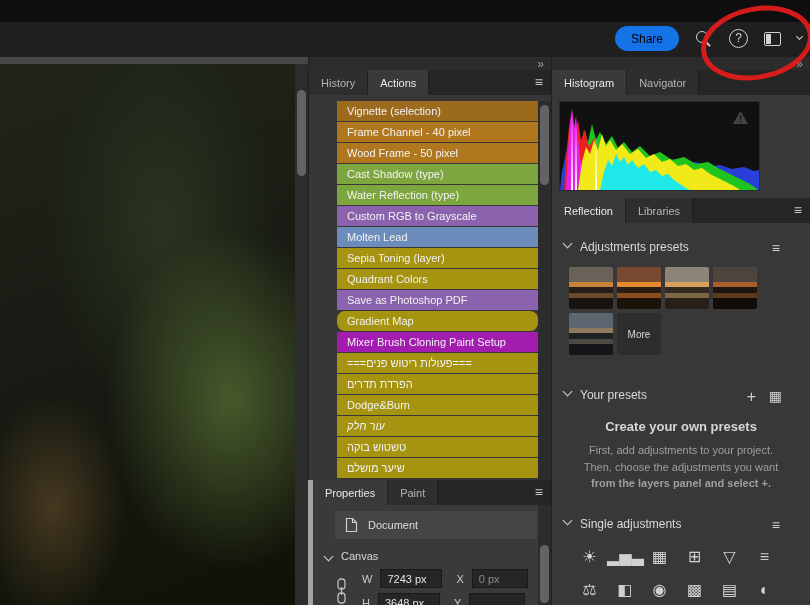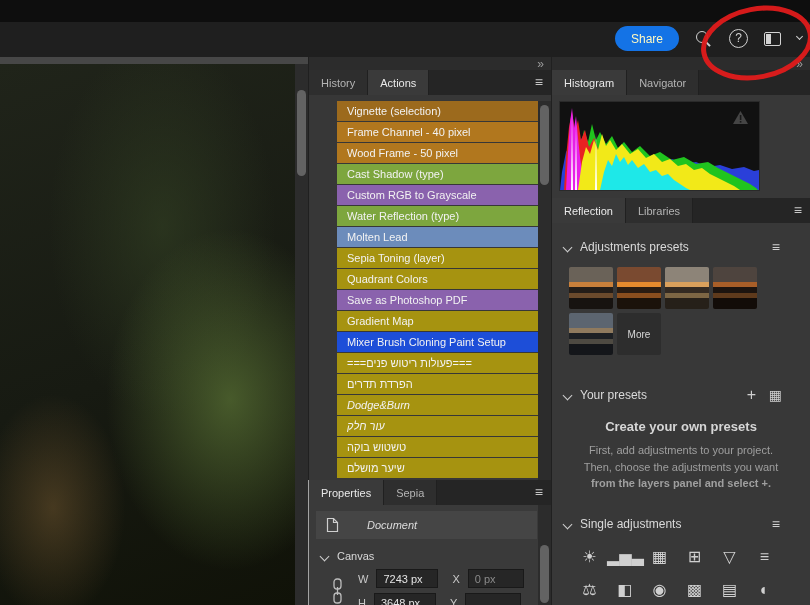--- a/index.html
+++ b/index.html
@@ -4,21 +4,21 @@
 <style>
   * { margin:0; padding:0; box-sizing:border-box; }
   html,body { background:#262626; }
   body { font-family:"Liberation Sans","DejaVu Sans",sans-serif; }
   .app { position:relative; width:810px; height:605px; overflow:hidden; background:#323232; }
 
   
   .topbar { position:absolute; left:0; top:0; width:810px; height:57px;
             background:linear-gradient(#0e0e0e 0 22px,#1f1f1f 22px 100%); z-index:5; }
   .topbar-right { position:absolute; right:8px; top:26px; display:flex; align-items:center; gap:16px; }
-  .share-btn { background:#1473e6; color:#fef9c3; border:none; border-radius:13px; height:25px;
+  .share-btn { background:#1473e6; color:#000000; border:none; border-radius:13px; height:25px;
                padding:0 16px; font-size:12px; font-family:inherit; cursor:pointer; }
   .tb-icon { position:relative; width:18px; height:18px; display:inline-block; }
   .search-icon::before { content:""; position:absolute; width:10px; height:10px; border:1.7px solid #d2d2d2; border-radius:50%; left:1px; top:1px; }
   .search-icon::after { content:""; position:absolute; width:6px; height:1.8px; background:#d2d2d2; transform:rotate(45deg); left:10px; top:13px; }
   .help-icon { width:19px; height:19px; border:1.5px solid #d2d2d2; border-radius:50%;
                color:#d2d2d2; font-size:12px; text-align:center; line-height:16px; }
   .panel-icon { width:17px; height:14px; border:1.5px solid #d2d2d2; border-radius:2px; }
   .panel-icon::before { content:""; position:absolute; left:1px; top:1px; bottom:1px; width:5px; background:#d2d2d2; }
   .chev { display:inline-block; width:7px; height:7px; border-right:1.6px solid #cfcfcf; border-bottom:1.6px solid #cfcfcf; transform:rotate(45deg); }
   .chev.small { width:5px; height:5px; position:relative; top:-2px; }
@@ -46,40 +46,40 @@
 
   
   .actions-panel { position:absolute; left:308px; top:57px; width:243px; height:423px; background:#373737; border-left:1px solid #202020; }
   .action-list { position:absolute; left:0; top:44px; right:13px; bottom:0;padding-left:28px; }
   .action-row { height:20px; margin-bottom:1px; color:#f2f2f2; font-size:11px; line-height:20px; padding-left:10px;
                 white-space:nowrap; overflow:hidden; cursor:pointer; }
   .actions-scroll { right:0; top:44px; bottom:0; }
   .actions-scroll .vthumb { top:4px; height:80px; }
 
   
-  .props-panel { position:absolute; left:308px; top:480px; width:243px; height:125px; background:#3a3a3a; border-left:1px solid #a3a3a3; }
-  .doc-row { position:absolute; left:7px; right:14px; top:31px; height:28px; background:#454545; display:flex; align-items:center; padding-left:10px; gap:28px;font-style:italic; }
+  .props-panel { position:absolute; left:308px; top:480px; width:243px; height:125px; background:#3a3a3a; border-left:5px solid #a3a3a3; }
+  .doc-row { position:absolute; left:22px; right:14px; top:31px; height:28px; background:#454545; display:flex; align-items:center; padding-left:10px; gap:10px; }
   .doc-row span { font-size:11px; color:#dcdcdc; }
   .sec-head { position:absolute; left:12px; top:70px; display:flex; align-items:center; gap:9px; font-size:11px; color:#d8d8d8; }
   .fieldrow { position:absolute; display:flex; align-items:center; gap:8px; }
   .flabel { font-size:11px; color:#c9c9c9; }
   .field { width:62px; height:19px; background:#262626; border:1px solid #191919; color:#e3e3e3;
            font-size:11px; display:flex; align-items:center; padding-left:6px; }
   .field.dim { color:#8b8b8b; }
   .link-icon { position:absolute; left:22px; top:98px; }
   .props-scroll { right:0; top:25px; bottom:0; }
   .props-scroll .vthumb { bottom:2px; height:58px; }
 
   
   .right-panel { position:absolute; left:551px; top:57px; width:259px; height:548px; background:#383838; border-left:1px solid #202020; }
   .histo-body { height:103px; background:#383838; position:relative; }
   .histo-box { position:absolute; left:7px; top:6px; width:201px; height:90px; background:#111; border:1px solid #2a2a2a; }
   .warn { position:absolute; right:10px; top:8px; }
   .adj-body { position:relative; height:383px; background:#383838; }
-  .sec-line { position:absolute; left:12px; display:flex; align-items:center; gap:9px; font-size:12px; color:#dadada; }
+  .sec-line { position:absolute; left:12px; display:flex; gap:9px; font-size:12px; color:#dadada; }
   .icon-btn { color:#cfcfcf; font-size:14px; cursor:pointer; }
   .thumb-grid { position:absolute; left:17px; top:44px; width:195px; display:flex; flex-wrap:wrap; gap:4px; }
   .thumb { width:44px; height:42px; border-radius:2px; cursor:pointer;
            background:linear-gradient(#6a6258 0 35%, #c9803b 35% 48%, #241d18 48% 62%, #6b4a2c 62% 75%, #171310 75% 100%); }
   .thumb.t2 { background:linear-gradient(#7a4a30 0 35%, #e58a2e 35% 48%, #2a1c12 48% 62%, #8a4e1e 62% 75%, #1b120a 75% 100%); }
   .thumb.t3 { background:linear-gradient(#8d8478 0 35%, #d9a05c 35% 48%, #332a22 48% 62%, #7d6644 62% 75%, #262019 75% 100%); }
   .thumb.t4 { background:linear-gradient(#4e443e 0 35%, #a85e28 35% 48%, #1c140f 48% 62%, #5e3a1c 62% 75%, #120c08 75% 100%); }
   .thumb.t5 { background:linear-gradient(#5c6570 0 35%, #8f7a5e 35% 48%, #1d2024 48% 62%, #4e4a42 62% 75%, #14161a 75% 100%); }
   .more-box { width:44px; height:42px; background:#2d2d2d; border-radius:2px; color:#d8d8d8; font-size:10px;
               display:flex; align-items:center; justify-content:center; cursor:pointer; }
@@ -120,44 +120,44 @@
     <div class="tabbar">
       <div class="tab">History</div>
       <div class="tab active">Actions</div>
       <span class="menu-glyph">≡</span>
     </div>
     <div class="action-list">
         <div class="action-row" style="background: rgb(156, 106, 29);">Vignette (selection)</div>
         <div class="action-row" style="background: rgb(177, 119, 30);">Frame Channel - 40 pixel</div>
         <div class="action-row" style="background: rgb(177, 119, 30);">Wood Frame - 50 pixel</div>
         <div class="action-row" style="background: rgb(125, 166, 62);">Cast Shadow (type)</div>
+        <div class="action-row" style="background: rgb(125, 166, 62);">Water Reflection (type)</div>
         <div class="action-row" style="background: rgb(138, 98, 173);">Custom RGB to Grayscale</div>
-        <div class="action-row" style="background: rgb(125, 166, 62);">Water Reflection (type)</div>
         <div class="action-row" style="background: rgb(108, 140, 187);">Molten Lead</div>
         <div class="action-row" style="background: rgb(166, 147, 16);">Sepia Toning (layer)</div>
         <div class="action-row" style="background: rgb(166, 147, 16);">Quadrant Colors</div>
         <div class="action-row" style="background: rgb(138, 98, 173);">Save as Photoshop PDF</div>
-        <div class="action-row" style="background: rgb(166, 147, 16);">Gradient Map</div>
-        <div class="action-row" style="background: #1d4ed8;">Mixer Brush Cloning Paint Setup</div>
+        <div class="action-row" style="background: rgb(166, 147, 16); border-radius: 8px;">Gradient Map</div>
+        <div class="action-row" style="background: #a21caf;">Mixer Brush Cloning Paint Setup</div>
         <div class="action-row" style="background: rgb(166, 147, 16);">===פעולות ריטוש פנים===</div>
         <div class="action-row" style="background: rgb(166, 147, 16);">הפרדת תדרים</div>
-        <div class="action-row" style="background: rgb(166, 147, 16); font-style: italic;">Dodge&amp;Burn</div>
+        <div class="action-row" style="background: rgb(166, 147, 16);">Dodge&amp;Burn</div>
         <div class="action-row" style="background: rgb(166, 147, 16); font-style: italic;">עור חלק</div>
         <div class="action-row" style="background: rgb(166, 147, 16);">טשטוש בוקה</div>
         <div class="action-row" style="background: rgb(166, 147, 16);">שיער מושלם</div>
       </div>
     <div class="vscroll actions-scroll">
         <div class="vthumb"></div>
       </div>
   </div>
 
   <div class="props-panel">
     <div class="tabbar">
       <div class="tab active">Properties</div>
-      <div class="tab">Sepia</div>
+      <div class="tab">Paint</div>
       <span class="menu-glyph">≡</span>
     </div>
     <div class="doc-row">
       <svg width="13" height="16">
         <path d="M1.5 1.5 h6 l4 4 v9 h-10 z" fill="none" stroke="#cfcfcf" stroke-width="1.2"></path>
         <path d="M7.5 1.5 v4 h4" fill="none" stroke="#cfcfcf" stroke-width="1.2"></path>
       </svg>
       <span>Document</span>
     </div>
     <div class="sec-head">

